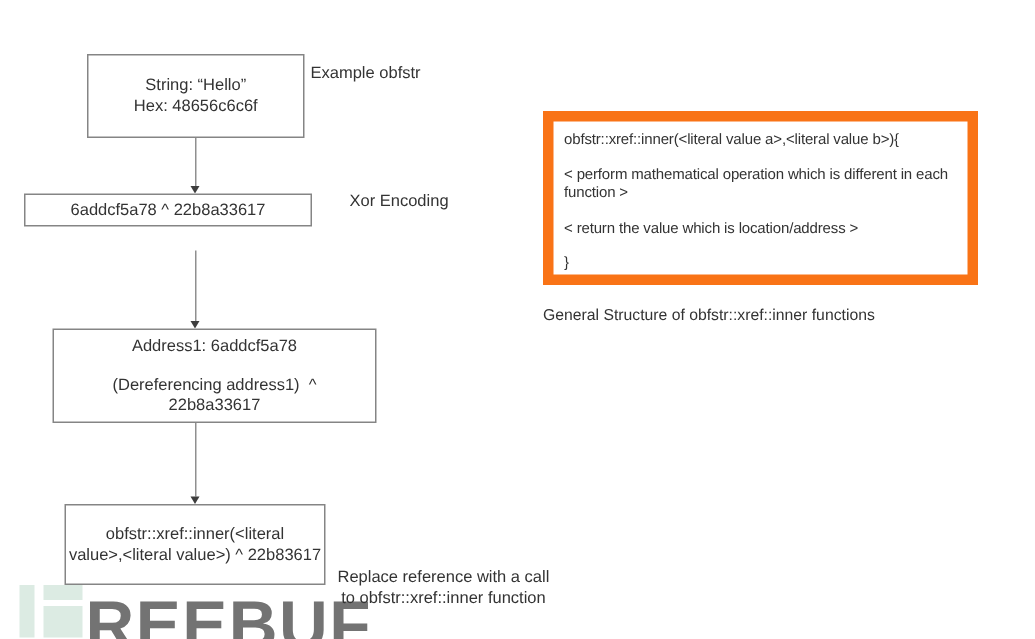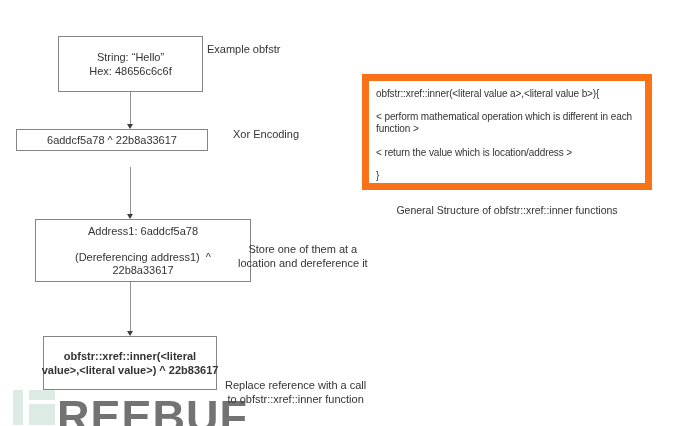--- a/index.html
+++ b/index.html
@@ -24,21 +24,21 @@
     justify-content: center;
     text-align: center;
     white-space: pre;
     font-size: 11px;
     line-height: 14px;
     z-index: 2;
   }
   #box1 { left: 58px;  top: 36px;  width: 145px; height: 56px; }
   #box2 { left: 16px;  top: 129px; width: 192px; height: 22px; }
   #box3 { left: 35px;  top: 219px; width: 216px; height: 63px; line-height: 13px; }
-  #box4 { left: 43px;  top: 336px; width: 174px; height: 54px; font-weight: bold; }
+  #box4 { left: 43px;  top: 336px; width: 174px; height: 54px; }
 
   
   .flabel {
     position: absolute;
     white-space: pre;
     text-align: center;
     font-size: 11px;
     line-height: 14px;
     z-index: 2;
   }
@@ -81,21 +81,21 @@
     font-size: 10px;
     line-height: 11.7px;
     letter-spacing: -0.1px;
     white-space: pre;
     z-index: 2;
   }
   .caption {
     position: absolute;
     left: 362px; top: 204px;
     width: 290px;
-    text-align: center;
+    text-align: left;
     font-size: 10.5px;
     z-index: 2;
   }
 
   
   .wm-bar, .wm-blk-top, .wm-blk-bot {
     position: absolute;
     background: #dcebe3;
     z-index: 0;
   }
@@ -131,22 +131,20 @@
 
   <div class="fbox" id="box2">6addcf5a78 ^ 22b8a33617</div>
   <div class="flabel" id="label2">Xor Encoding</div>
 
   <div class="arrow" id="arrow2"></div>
 
   <div class="fbox" id="box3">Address1: 6addcf5a78
 
 (Dereferencing address1)  ^
 22b8a33617</div>
-  <div class="flabel" id="label3">Store one of them at a
-location and dereference it</div>
 
   <div class="arrow" id="arrow3"></div>
 
   <div class="fbox" id="box4">obfstr::xref::inner(&lt;literal
 value&gt;,&lt;literal value&gt;) ^ 22b83617</div>
   <div class="flabel" id="label4">Replace reference with a call
 to obfstr::xref::inner function</div>
 
   <div class="code-box">obfstr::xref::inner(&lt;literal value a&gt;,&lt;literal value b&gt;){
 

